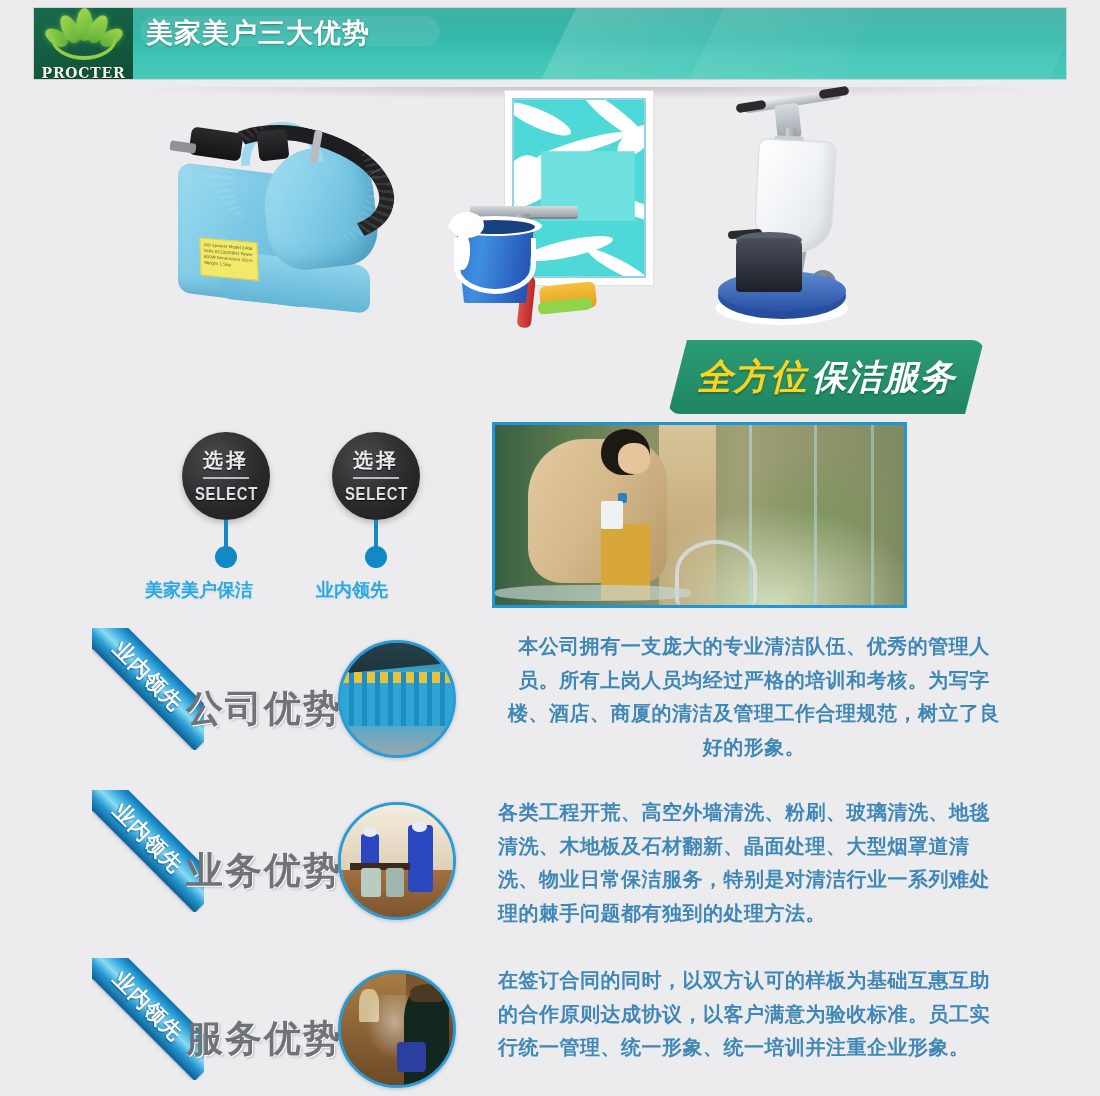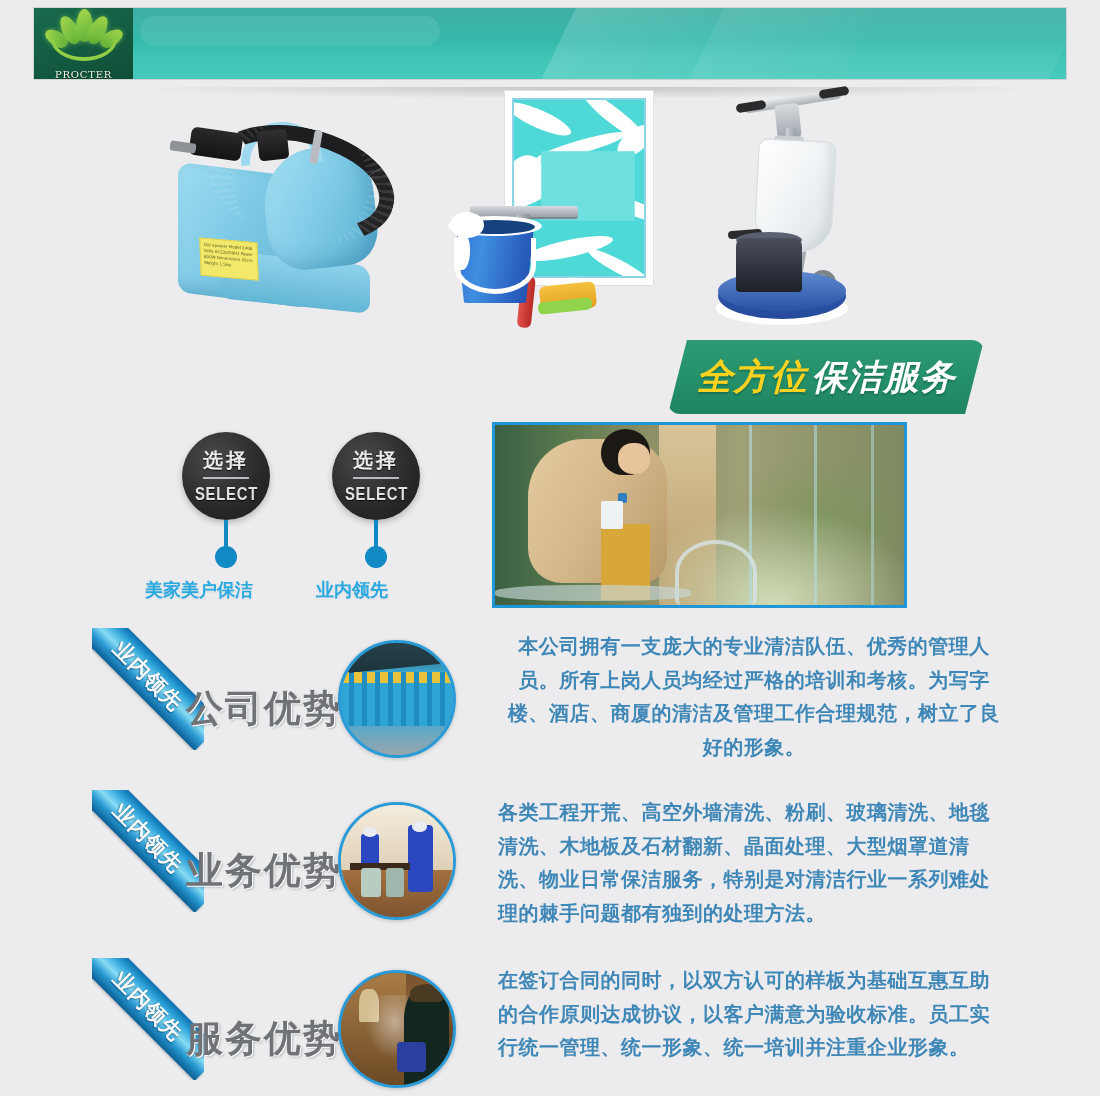--- a/index.html
+++ b/index.html
@@ -55,21 +55,21 @@
   .leaf.l-2 { left: 45px; top: 6px; transform: rotate(28deg); }
   .leaf.l-3 { left: 4px; top: 17px; width: 15px; height: 25px; transform: rotate(-58deg); }
   .leaf.l-4 { left: 59px; top: 17px; width: 15px; height: 25px; transform: rotate(58deg); }
   .leaf-arc {
     position: absolute; left: 6px; top: 30px; width: 66px; height: 22px;
     border-bottom: 4px solid #8fce45; border-radius: 0 0 50% 50% / 0 0 100% 100%;
     border-left: 3px solid #8fce45; border-right: 3px solid #8fce45;
   }
   .logo-text {
     font-family: "DejaVu Serif", "Liberation Serif", serif;
-    font-size: 10px; font-weight: normal; letter-spacing: 0.8px;
+    font-size: 14px; font-weight: bold; letter-spacing: 0.8px;
     color: #f3f6e9; margin-top: 16px; text-shadow: 0 1px 1px rgba(0,0,0,.6);
   }
   .header-titles { position: absolute; left: 112px; top: 7px; }
   .header-cn {
     font-size: 27px; font-weight: bold; color: #ffffff; letter-spacing: 1px;
     text-shadow: 0 1px 2px rgba(0,70,60,0.45);
   }
   .header-en {
     font-size: 18px; color: #e8f7f4; letter-spacing: 0.4px; margin-top: 2px;
     font-family: "Liberation Sans", sans-serif;
@@ -397,20 +397,21 @@
           <div class="leaf l-1"></div>
           <div class="leaf l-c"></div>
           <div class="leaf l-2"></div>
           <div class="leaf l-4"></div>
           <div class="leaf-arc"></div>
         </div>
         <div class="logo-text">PROCTER</div>
       </div>
 
       <div class="header-titles">
+        <div class="header-cn">美家美户三大优势</div>
       </div>
     </div>
     <div class="header-shadow"></div>
   </div>
 
   <div class="products">
 
     <div class="sprayer">
       <div class="spr-tank"></div>
       <div class="spr-base"></div>

